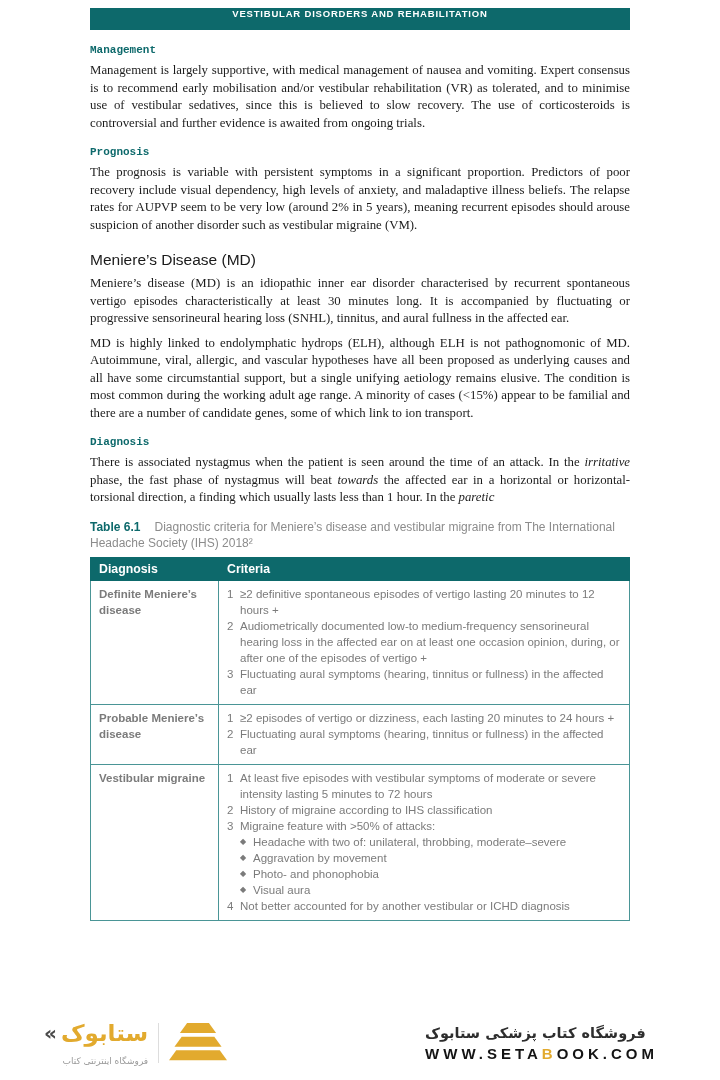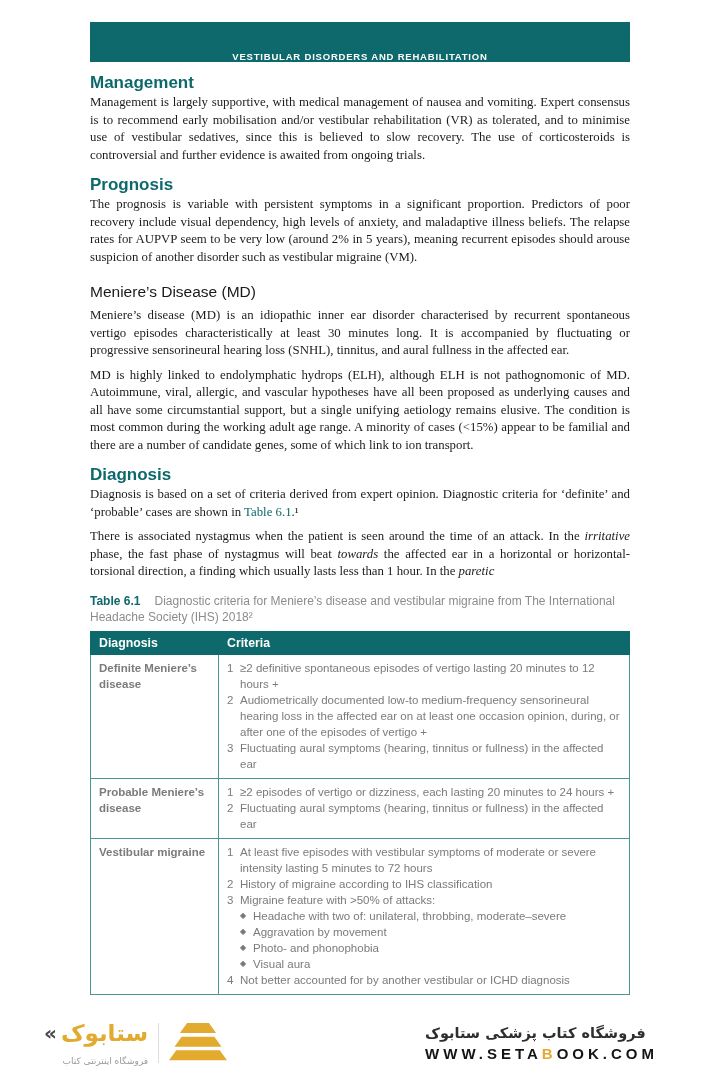--- a/index.html
+++ b/index.html
@@ -13,33 +13,33 @@
   html,body{width:720px;height:1080px;}
   body{
     background:#fff;
     font-family:"Liberation Serif",serif;
     color:var(--body-ink);
     overflow:hidden;
   }
   .page{position:relative;width:720px;height:1080px;overflow:hidden;background:#fff;}
 
   .header-bar{
-    width:540px;height:40px;margin:22px auto 0;
+    width:540px;height:22px;margin:8px auto 0;
     background:var(--teal);color:#fff;
-    display:flex;align-items:flex-end;justify-content:center;
+    display:flex;align-items:flex-start;justify-content:center;
     font-family:"Liberation Sans",sans-serif;
     font-size:9.5px;font-weight:bold;letter-spacing:0.8px;
   }
 
   .content{width:540px;margin:0 auto;}
 
   .h-sub{
-    font-family:Liberation Sans, sans-serif;
+    font-family:Liberation Mono, monospace;
     color:var(--teal);
-    font-size:17px;font-weight:bold;
+    font-size:11px;font-weight:bold;
     margin:13px 0 4px;line-height:15px;
   }
   .h-main{
     font-family:"Liberation Sans",sans-serif;
     color:#1a1a1a;
     font-size:15.5px;font-weight:normal;
     margin:16px 0 5px;line-height:20px;
   }
   .para{
     font-size:12.8px;line-height:17.5px;
@@ -117,21 +117,20 @@
           <h2 class="h-sub">Prognosis</h2>
           <p class="para"><span>The prognosis is variable with persistent symptoms in a significant proportion. Predictors of poor recovery include visual dependency, high levels of anxiety, and maladaptive illness beliefs. The relapse rates for AUPVP seem to be very low (around 2% in 5 years), meaning recurrent episodes should arouse suspicion of another disorder such as vestibular migraine (VM).</span></p>
         </section>
         <section>
           <h2 class="h-main">Meniere’s Disease (MD)</h2>
           <p class="para"><span>Meniere’s disease (MD) is an idiopathic inner ear disorder characterised by recurrent spontaneous vertigo episodes characteristically at least 30 minutes long. It is accompanied by fluctuating or progressive sensorineural hearing loss (SNHL), tinnitus, and aural fullness in the affected ear.</span></p>
           <p class="para"><span>MD is highly linked to endolymphatic hydrops (ELH), although ELH is not pathognomonic of MD. Autoimmune, viral, allergic, and vascular hypotheses have all been proposed as underlying causes and all have some circumstantial support, but a single unifying aetiology remains elusive. The condition is most common during the working adult age range. A minority of cases (&lt;15%) appear to be familial and there are a number of candidate genes, some of which link to ion transport.</span></p>
         </section>
         <section>
           <h2 class="h-sub">Diagnosis</h2>
-          <p class="para"><span>Diagnosis is based on a set of criteria derived from expert opinion. Diagnostic criteria for ‘definite’ and ‘probable’ cases are shown in </span><span class="teal-ref">Table 6.1</span><span>.¹</span></p>
           <p class="para"><span>There is associated nystagmus when the patient is seen around the time of an attack. In the </span><span class="it">irritative</span><span> phase, the fast phase of nystagmus will beat </span><span class="it">towards</span><span> the affected ear in a horizontal or horizontal-torsional direction, a finding which usually lasts less than 1 hour. In the </span><span class="it">paretic</span></p>
         </section>
       </div>
 
     <div class="table-caption">
       <span class="tlabel">Table 6.1</span><span>Diagnostic criteria for Meniere’s disease and vestibular migraine from The International Headache Society (IHS) 2018²</span>
     </div>
 
     <table class="criteria">
       <thead>

